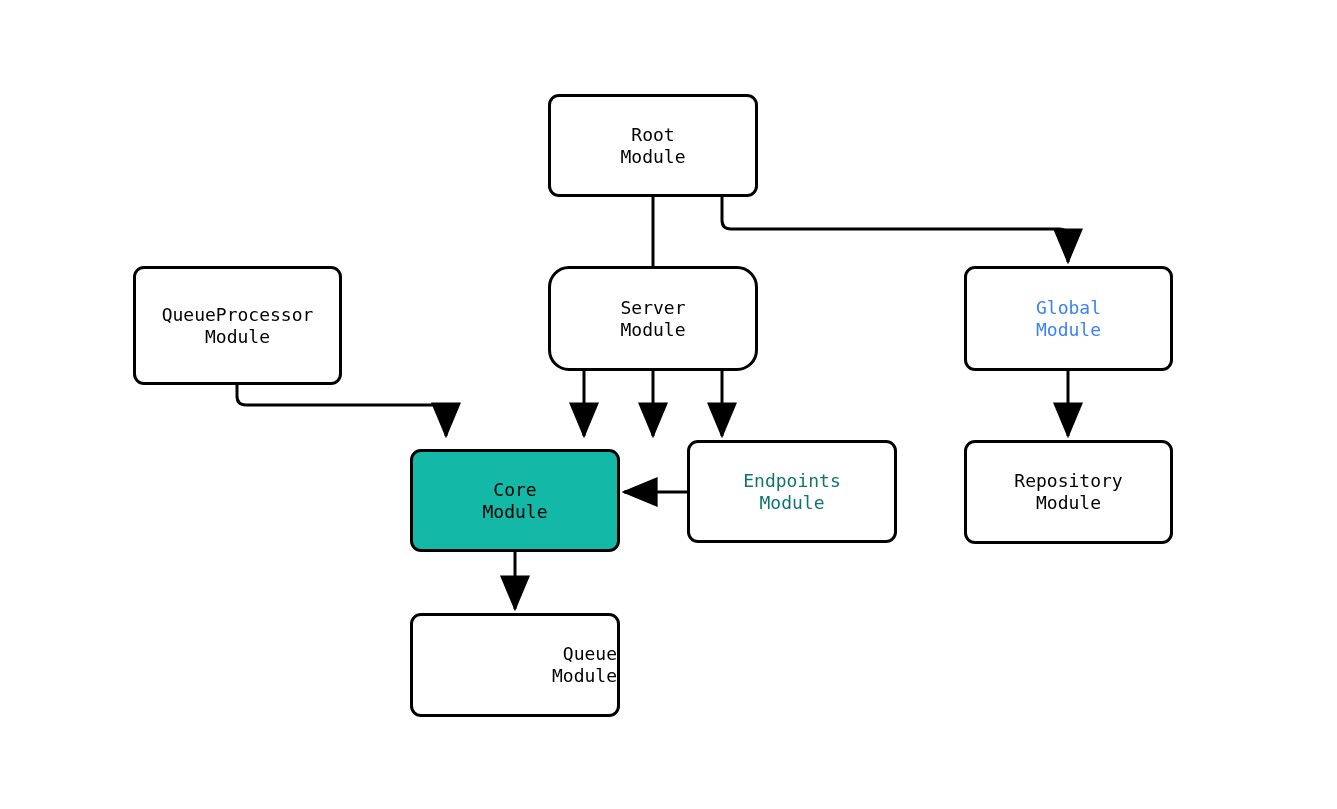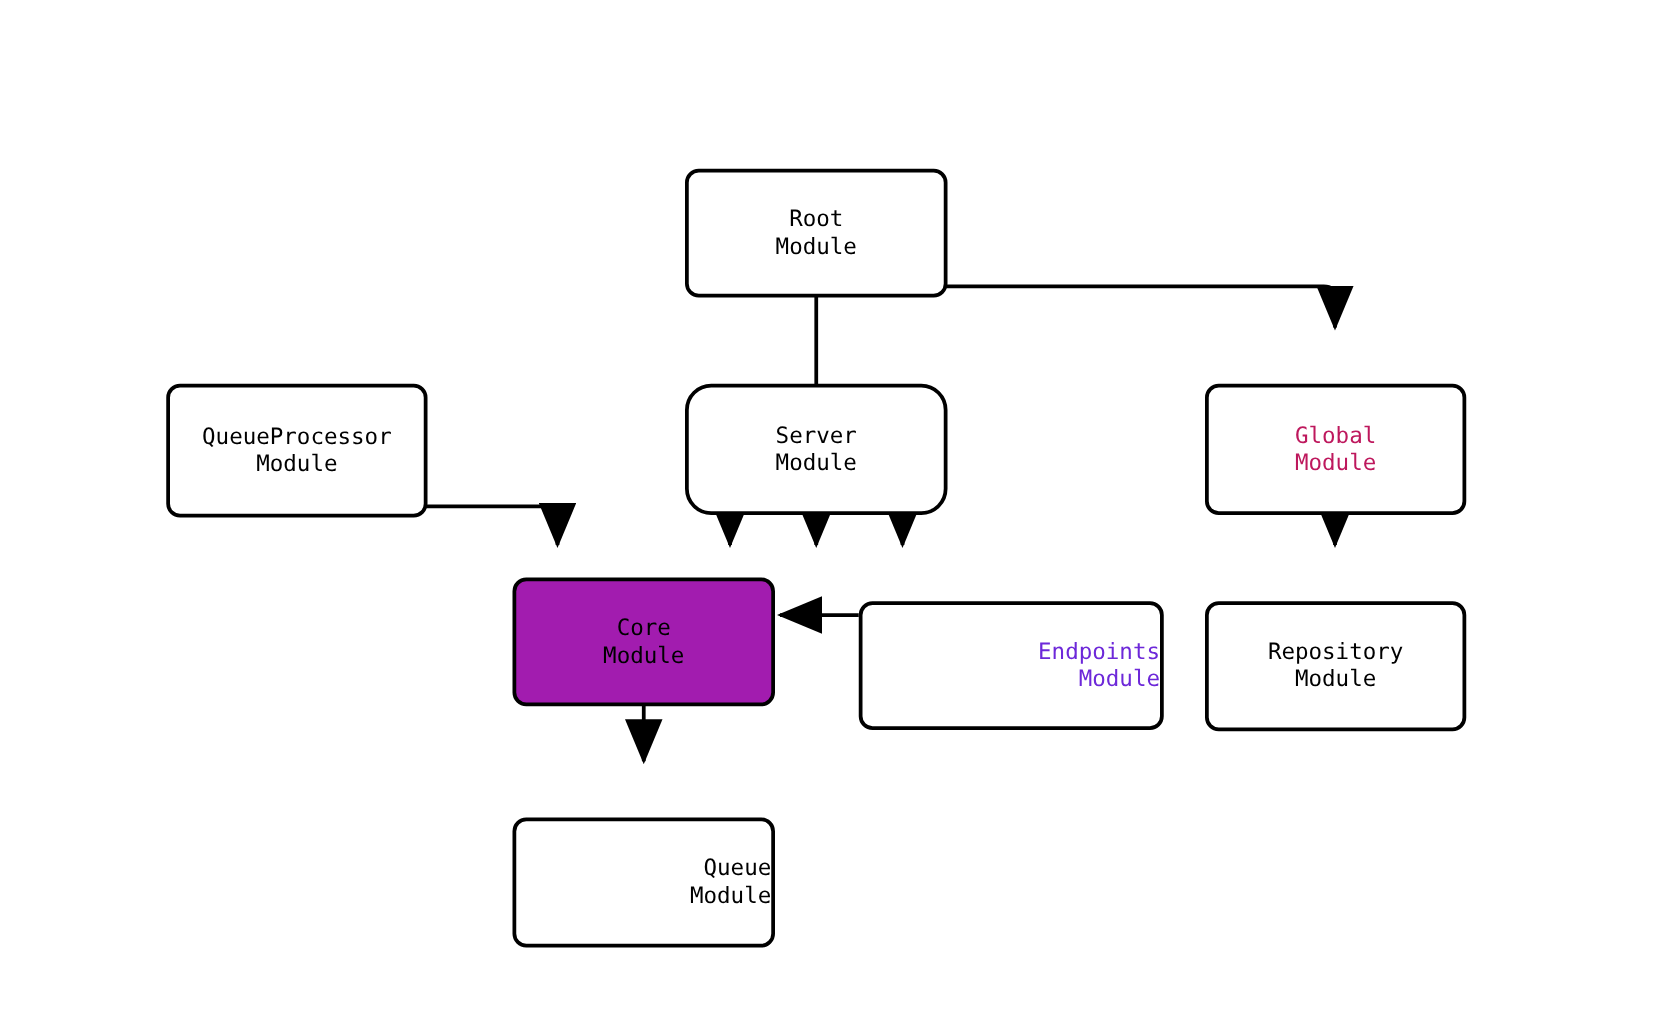--- a/index.html
+++ b/index.html
@@ -33,21 +33,20 @@
     display: flex;
     flex-direction: column;
     align-items: center;
     justify-content: center;
     text-align: center;
     color: #000000;
     font-size: 18px;
     line-height: 22px;
     letter-spacing: 0px;
     z-index: 2;
-    margin-top: 41px;
   }
   .node .line1, .node .line2 {
     display: block;
     white-space: pre;
   }
 </style>
 </head>
 <body>
 
 <div id="canvas" style="background: rgb(255, 255, 255);">
@@ -74,41 +73,41 @@
     <path d="M 687 492 L 624 492" fill="none" stroke="#000000" stroke-width="3" marker-end="url(#arrow)"></path>
 
     <path d="M 515 543 L 515 609" fill="none" stroke="#000000" stroke-width="3" marker-end="url(#arrow)"></path>
   </svg>
 
   <div class="node" style="left: 548px; top: 94px; width: 210px; height: 103px; background: rgb(255, 255, 255); border-color: rgb(0, 0, 0); color: rgb(0, 0, 0); border-radius: 11px; border-width: 3px;">
     <span class="line1">Root</span>
     <span class="line2">Module</span>
   </div>
 
-  <div class="node" style="left: 133px; top: 266px; width: 209px; height: 107px; background: rgb(255, 255, 255); border-color: rgb(0, 0, 0); color: rgb(0, 0, 0); border-radius: 11px; border-width: 3px;">
+  <div class="node" style="left: 133px; top: 266px; width: 209px; height: 119px; background: rgb(255, 255, 255); border-color: rgb(0, 0, 0); color: rgb(0, 0, 0); border-radius: 11px; border-width: 3px;">
     <span class="line1">QueueProcessor</span>
     <span class="line2">Module</span>
   </div>
 
   <div class="node" style="left: 548px; top: 266px; width: 210px; height: 105px; background: rgb(255, 255, 255); border-color: rgb(0, 0, 0); color: rgb(0, 0, 0); border-radius: 21px; border-width: 3px;">
     <span class="line1">Server</span>
     <span class="line2">Module</span>
   </div>
 
-  <div class="node" style="left: 964px; top: 266px; width: 209px; height: 105px; background: rgb(255, 255, 255); border-color: rgb(0, 0, 0); color: #be185d; border-radius: 11px; border-width: 3px;">
+  <div class="node" style="left: 964px; top: 266px; width: 209px; height: 105px; background: rgb(255, 255, 255); border-color: rgb(0, 0, 0); color: #3b82f6; border-radius: 11px; border-width: 3px;">
     <span class="line1">Global</span>
     <span class="line2">Module</span>
   </div>
 
-  <div class="node" style="left: 410px; top: 421px; width: 210px; height: 103px; background: #a21caf; border-color: rgb(0, 0, 0); color: rgb(0, 0, 0); border-radius: 11px; border-width: 3px; align-items: center;">
+  <div class="node" style="left: 410px; top: 449px; width: 210px; height: 103px; background: #14b8a6; border-color: rgb(0, 0, 0); color: rgb(0, 0, 0); border-radius: 11px; border-width: 3px; align-items: center;">
     <span class="line1">Core</span>
     <span class="line2">Module</span>
   </div>
 
-  <div class="node" style="left: 687px; top: 440px; width: 244px; height: 103px; background: rgb(255, 255, 255); border-color: rgb(0, 0, 0); color: #6d28d9; border-radius: 11px; border-width: 3px; align-items: flex-end;">
+  <div class="node" style="left: 687px; top: 440px; width: 210px; height: 103px; background: rgb(255, 255, 255); border-color: rgb(0, 0, 0); color: #0f766e; border-radius: 11px; border-width: 3px;">
     <span class="line1">Endpoints</span>
     <span class="line2">Module</span>
   </div>
 
   <div class="node" style="left: 964px; top: 440px; width: 209px; height: 104px; background: rgb(255, 255, 255); border-color: rgb(0, 0, 0); color: rgb(0, 0, 0); border-radius: 11px; border-width: 3px;">
     <span class="line1">Repository</span>
     <span class="line2">Module</span>
   </div>
 
   <div class="node" style="left: 410px; top: 613px; width: 210px; height: 104px; background: rgb(255, 255, 255); border-color: rgb(0, 0, 0); color: rgb(0, 0, 0); border-radius: 11px; border-width: 3px; align-items: flex-end;">

